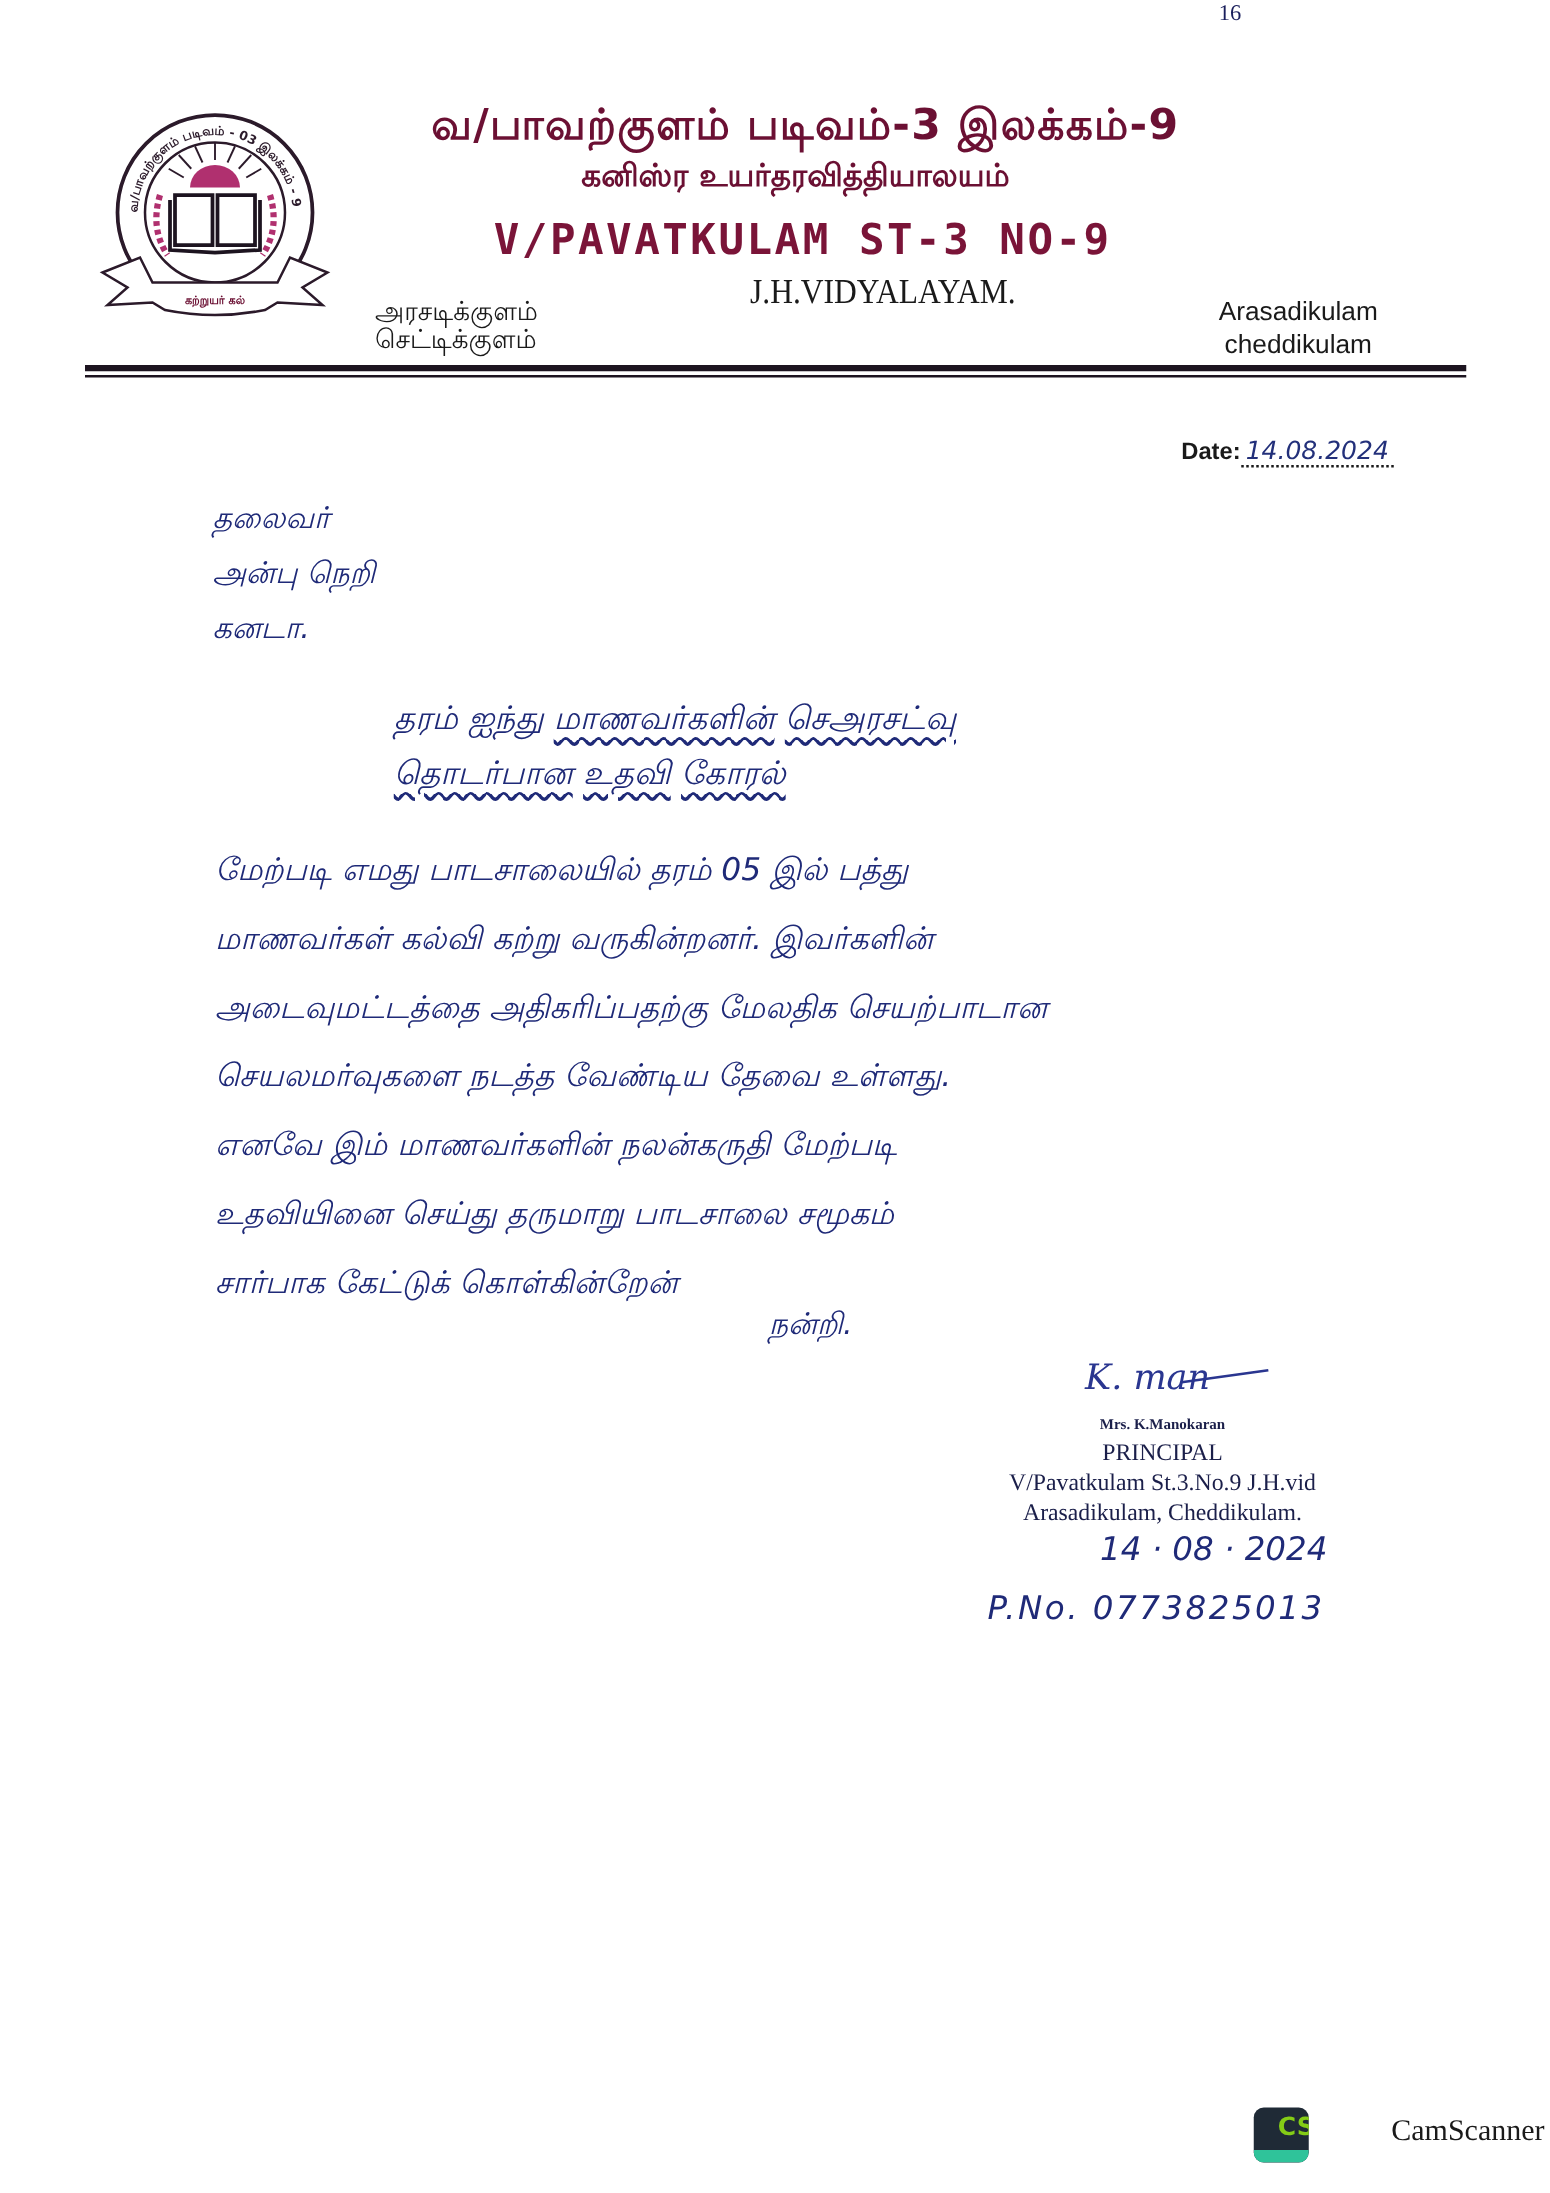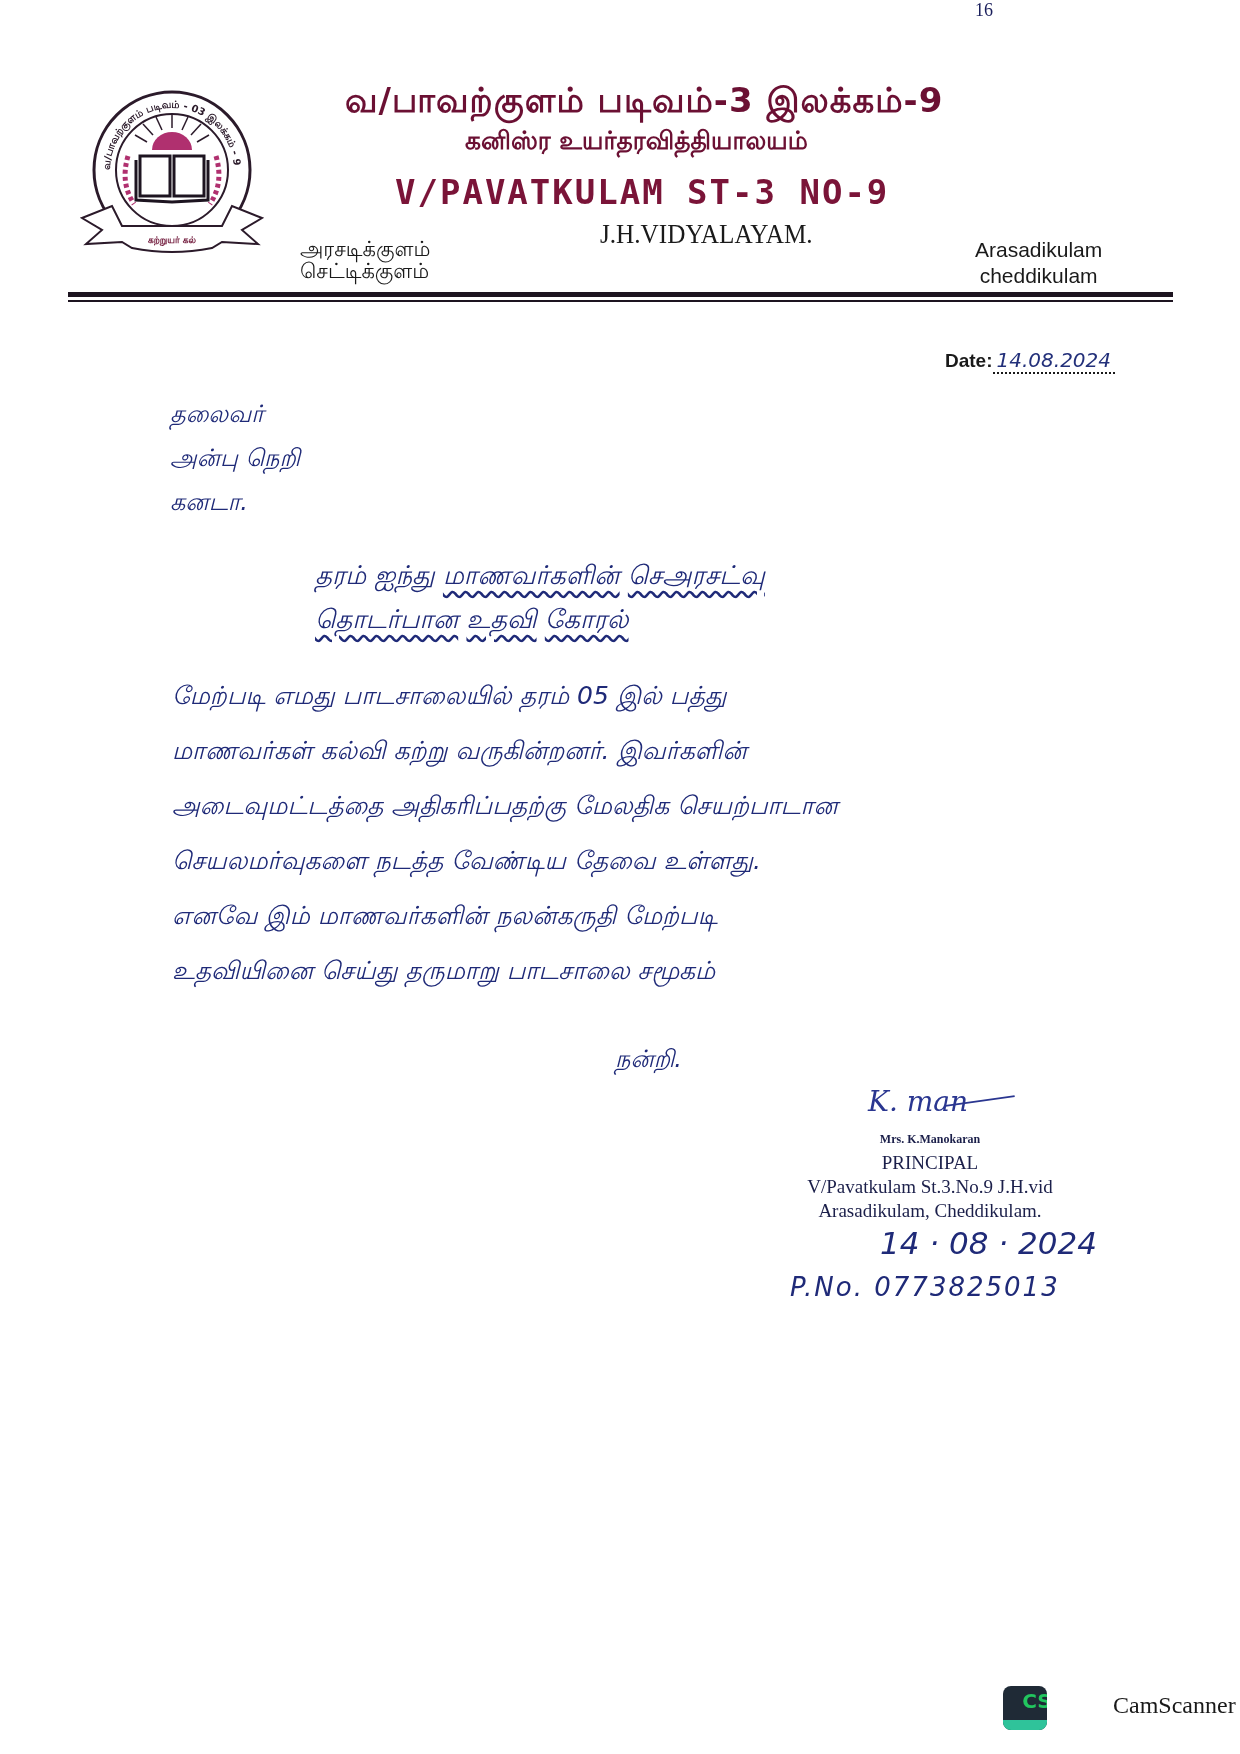--- a/index.html
+++ b/index.html
@@ -39,28 +39,28 @@
     .body-text { left: 172px; top: 668px; font-size: 25px; line-height: 55px; }
     .thanks { left: 615px; top: 1045px; font-size: 24px; }
 
     
     .sig-scribble { left: 868px; top: 1085px; font-family: "DejaVu Serif", serif; font-style: italic;
                     font-size: 28px; color: #2a3690; }
     .sig-line { left: 945px; top: 1100px; width: 70px; height: 2px; background: #2a3690; transform: rotate(-8deg); }
     .sig-block { left: 760px; top: 1127px; width: 340px; text-align: center; font-family: "Liberation Serif", serif;
                  font-size: 19px; line-height: 24px; color: #1b1f4a; }
     .sig-block .name { font-weight: bold; font-size: 12px; }
-    .sig-date { left: 880px; top: 1225px; font-size: 31px; }
+    .sig-date { left: 880px; top: 1225px; font-size: 26px; }
     .sig-phone { left: 790px; top: 1272px; font-size: 26px; letter-spacing: 2px; }
 
     
     .cs-badge { left: 1003px; top: 1686px; width: 44px; height: 44px; border-radius: 8px; background: #1f2a36;
                 overflow: hidden; }
     .cs-badge .cs-text { position: absolute; left: 0; top: 3px; width: 68px; text-align: center;
-                         font-family: "DejaVu Sans", sans-serif; font-weight: bold; font-size: 20px; color: #22c55e; }
+                         font-family: "DejaVu Sans", sans-serif; font-weight: bold; font-size: 20px; color: #84cc16; }
     .cs-badge .cs-bar { position: absolute; left: 0; bottom: 0; width: 44px; height: 10px; background: #2fc39a; }
     .cs-label { left: 1113px; top: 1692px; font-family: "Liberation Serif", serif; font-size: 24px; color: #1a1a1a; }
   </style>
 </head>
 <body>
 
 <div class="abs page-num">16</div>
 
 <div class="abs logo">
   <svg width="220" height="190" viewBox="0 0 220 190">
@@ -139,20 +139,21 @@
   </div>
 </div>
 
 <div class="abs hw body-text">
   <div>மேற்படி எமது பாடசாலையில் தரம் 05 இல் பத்து</div>
   <div>மாணவர்கள் கல்வி கற்று வருகின்றனர். இவர்களின்</div>
   <div>அடைவுமட்டத்தை அதிகரிப்பதற்கு மேலதிக செயற்பாடான</div>
   <div>செயலமர்வுகளை நடத்த வேண்டிய தேவை உள்ளது.</div>
   <div>எனவே இம் மாணவர்களின் நலன்கருதி மேற்படி</div>
   <div>உதவியினை செய்து தருமாறு பாடசாலை சமூகம்</div>
+  <div>சார்பாக கேட்டுக் கொள்கின்றேன்</div>
 </div>
 
 <div class="abs hw thanks">நன்றி.</div>
 
 <div class="abs sig-scribble">K. man</div>
 <div class="abs sig-line"></div>
 <div class="abs sig-block">
   <div class="name">Mrs. K.Manokaran</div>
   <div>PRINCIPAL</div>
   <div>V/Pavatkulam St.3.No.9 J.H.vid</div>

